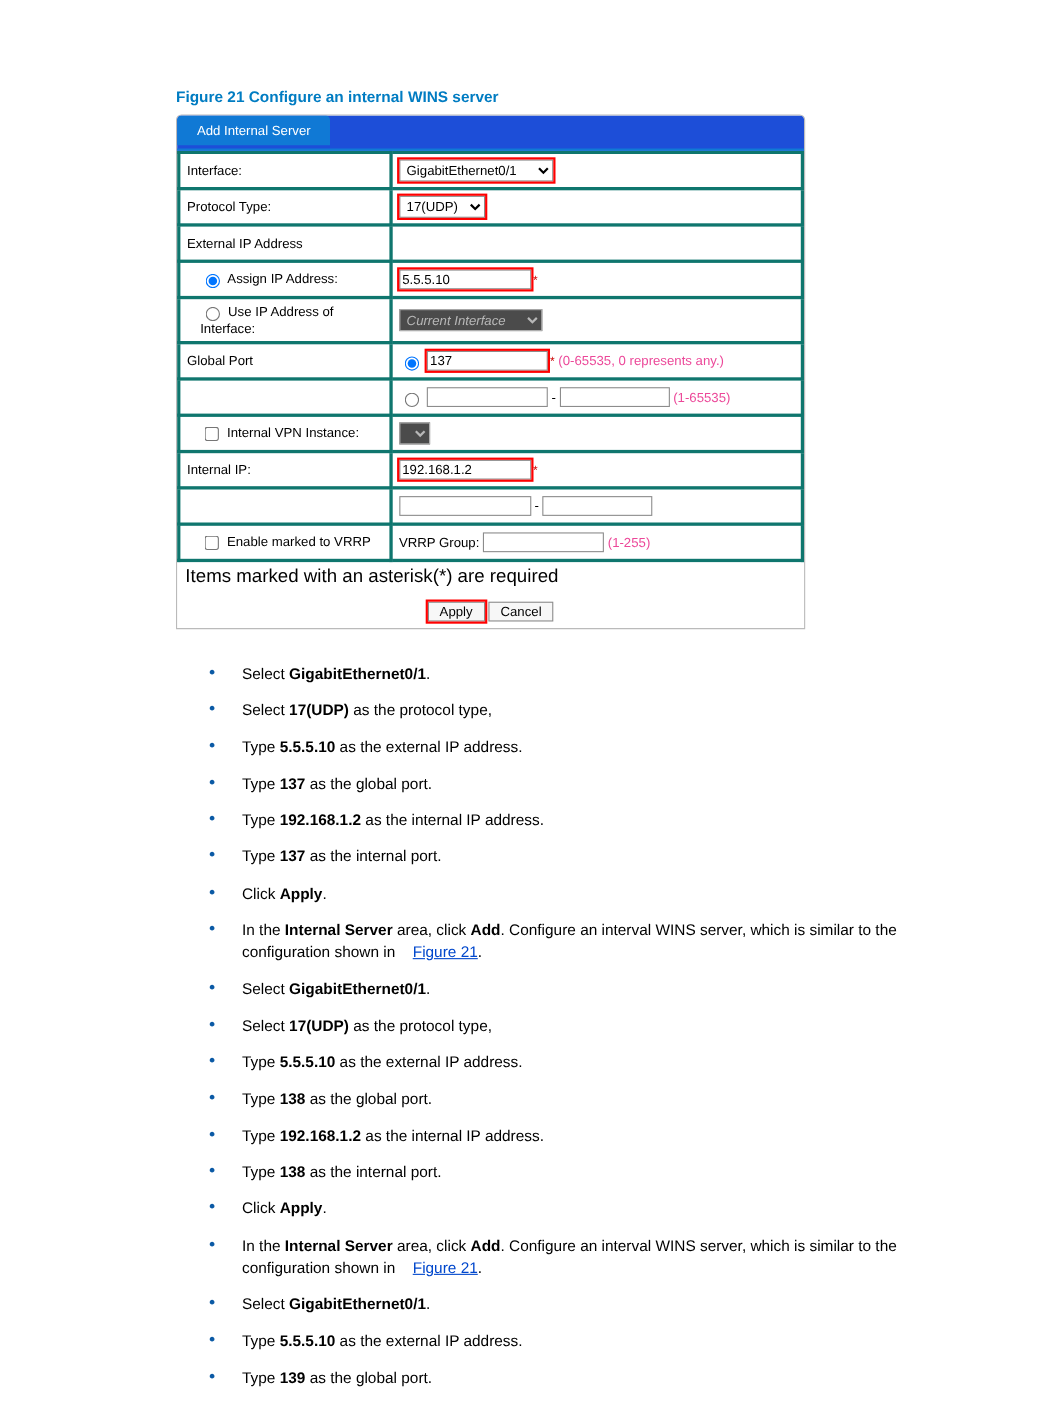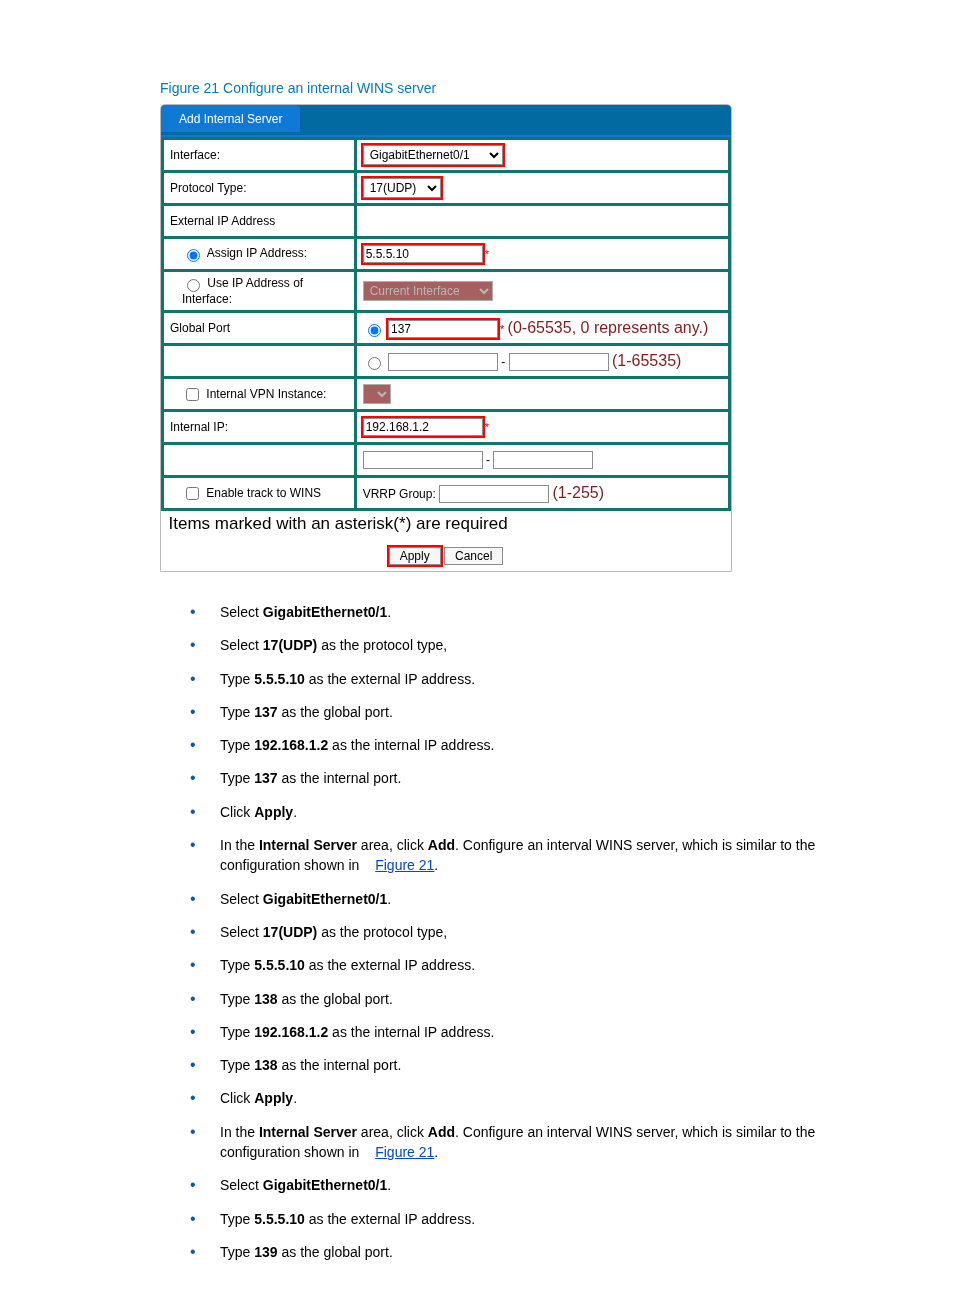--- a/index.html
+++ b/index.html
@@ -6,35 +6,35 @@
     font-family: Arial, Helvetica, sans-serif;
     font-size: 13px;
     color: #000;
     background: #fff;
     margin: 0;
     padding: 40px 60px 40px 60px;
     width: 834px;
   }
   .caption {
     color: #007cc2;
-    font-weight: normal;
+    font-weight: bold;
     font-size: 14px;
     margin: 40px 0 8px 100px;
   }
   
   .form-wrap {
     margin: 0 0 30px 100px;
     width: 570px;
     border: 1px solid #bababa;
     border-radius: 5px 5px 0 0;
     overflow: hidden;
     font-size: 12px;
   }
   .tab-bar {
-    background: #0369a1;
+    background: #1d4ed8;
     height: 30px;
     border-bottom: 2px solid #1079d5;
     position: relative;
   }
   .tab {
     position: absolute;
     left: 0; top: 0;
     background: #1079d5;
     color: #fff;
     padding: 7px 18px 6px;
@@ -57,22 +57,22 @@
     font-size: 12px;
     height: 18px;
     box-sizing: border-box;
     border: 1px solid #8c8c8c;
     background: #fff;
     padding: 0 2px;
   }
   .sel { height: 20px; }
   .inp { width: 120px; }
   .red-box { outline: 2px solid #ff0000; }
-  .hint { color: #7f1d1d; font-size: 16px; }
-  .disabled { color: #9a9a9a; background: #7f1d1d; }
+  .hint { color: #ec4899; font-size: 12px; }
+  .disabled { color: #9a9a9a; background: #000000; font-style: italic; }
   .btn-row { text-align: center; padding: 6px 0 4px; border-top:1px solid #d6d6d6;margin-top:15px;}
   .btn {
     font-size: 12px;
     padding: 1px 10px;
     border: 1px solid #8c8c8c;
     background: #f7f7f7;
     cursor: pointer;
   }
   .btn.apply { outline: 2px solid #ff0000; }
   .radio, .check { vertical-align: middle; margin-right: 4px; }
@@ -196,21 +196,21 @@
     <tr>
       <td></td>
       <td>
         <input class="inp" style="width: 120px;"> -
         <input class="inp" style="width: 100px;">
       </td>
     </tr>
     <tr>
       <td class="indent">
         <input type="checkbox" class="check" style="">
-        <span>Enable track to WINS</span>
+        <span>Enable marked to VRRP</span>
       </td>
       <td>
         <span>VRRP Group:</span>
         <input class="inp" style="width: 110px;">
         <span class="hint">(1-255)</span>
       </td>
     </tr>
     <tr class="asterisk-row">
       <td colspan="2">Items marked with an asterisk(*) are required</td>
     </tr>

